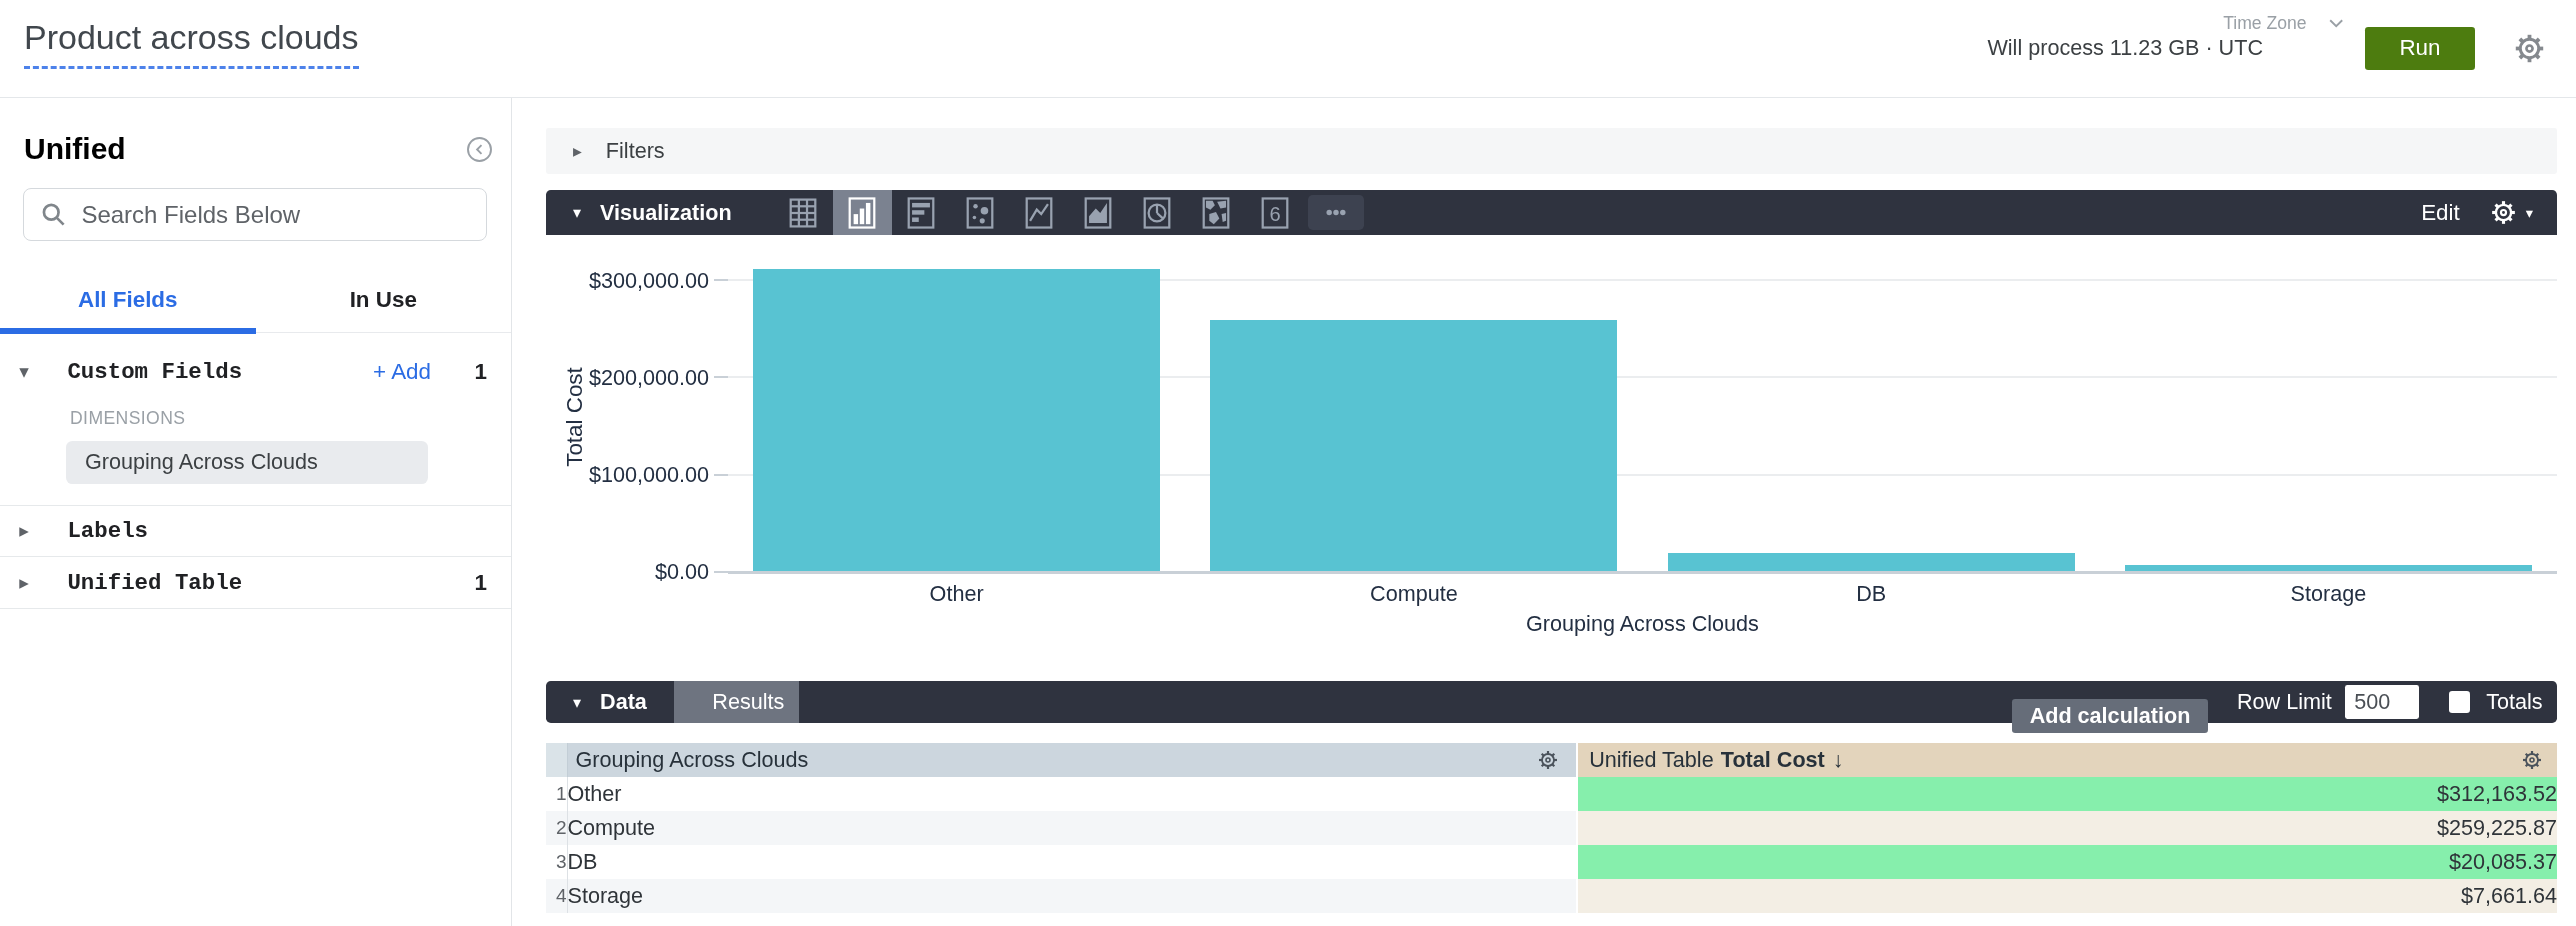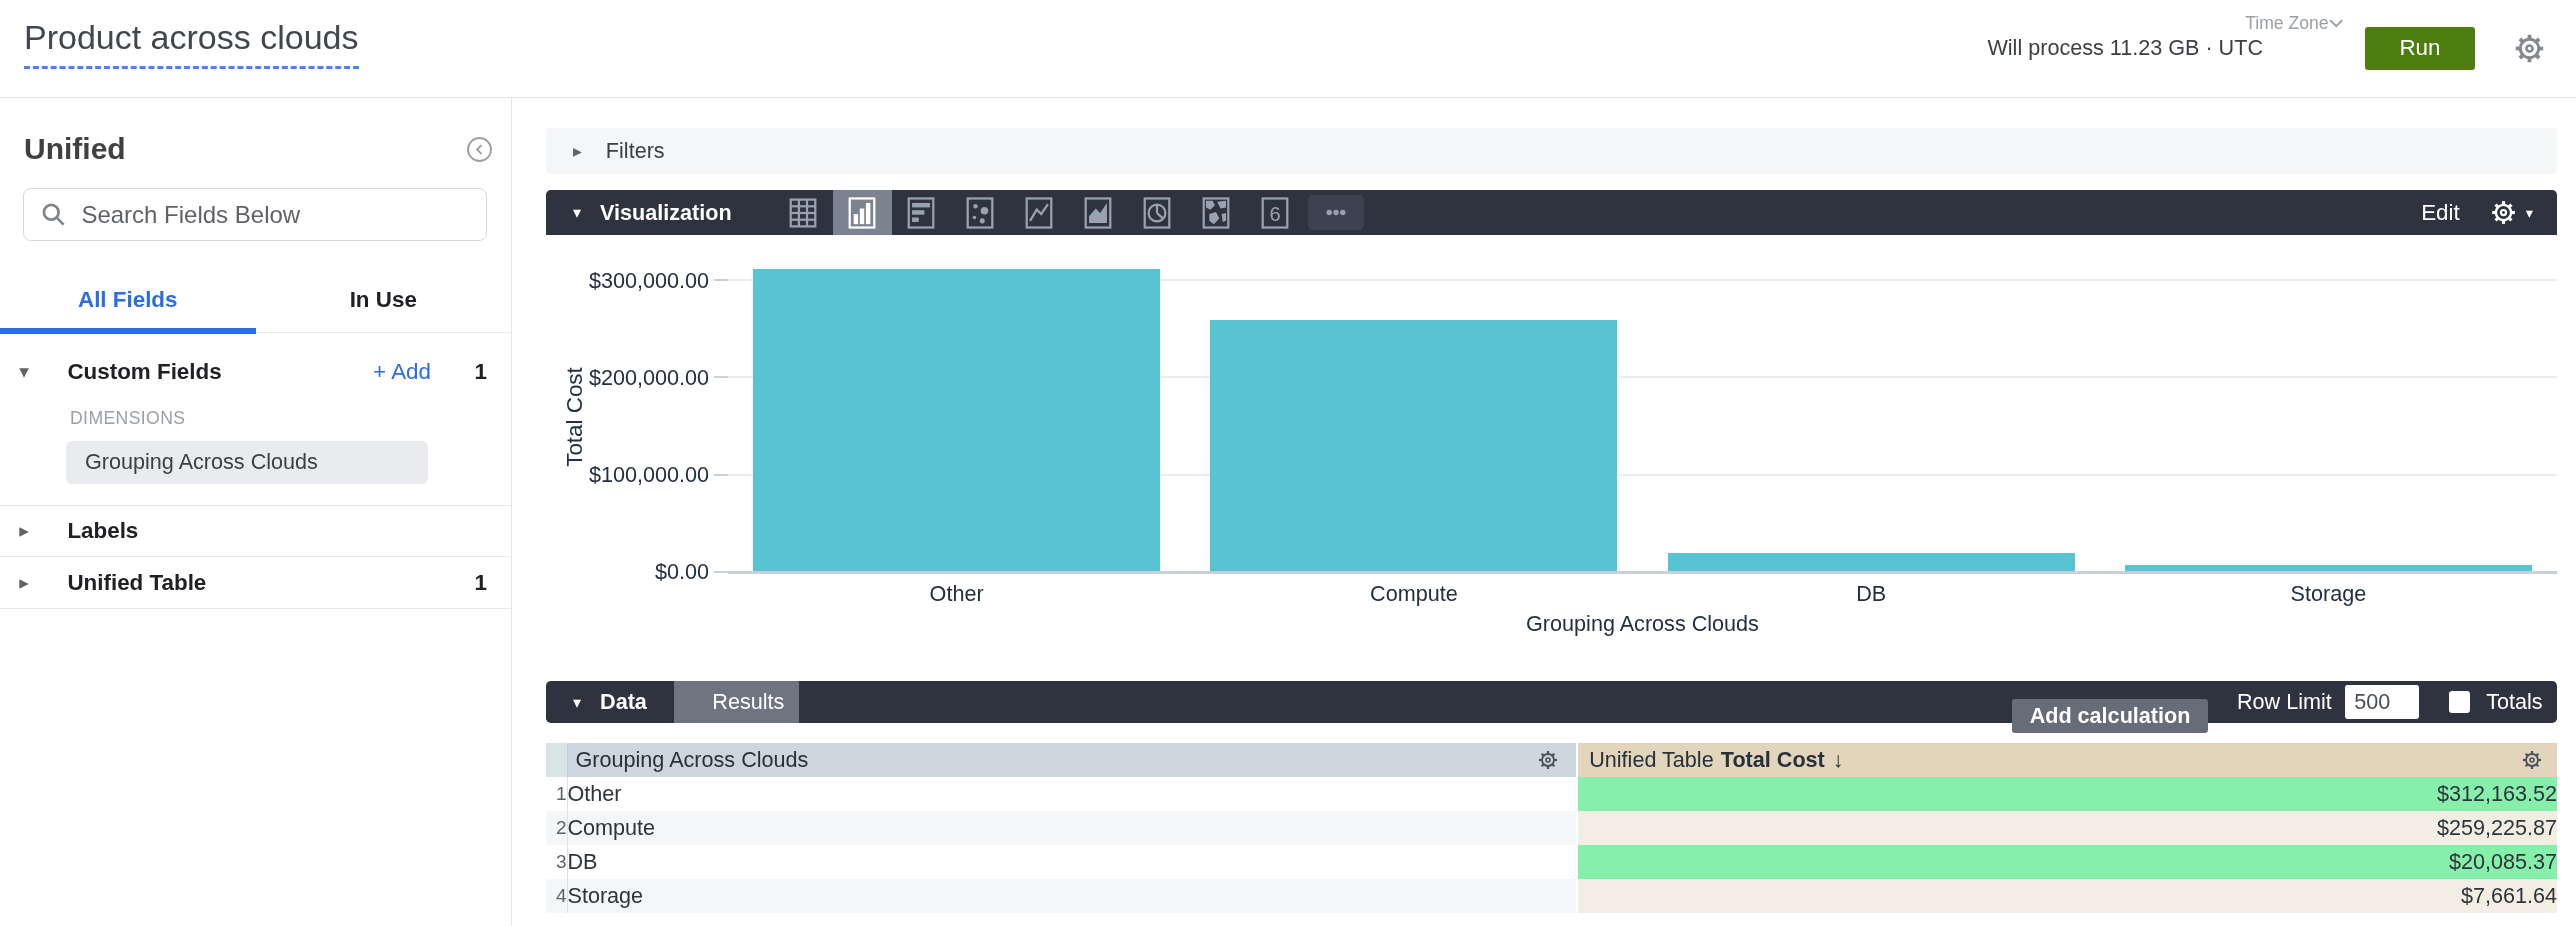--- a/index.html
+++ b/index.html
@@ -14,51 +14,51 @@
     height: 98px; display: flex; justify-content: space-between;
     padding: 19px 29px 0 24px; border-bottom: 0.8px solid #e4e7ea; background:#fff;
   }
   .page-title {
     font-size: 34px; font-weight: 400; color: #41474d;
     display: inline-block; padding-bottom: 9.6px; border-bottom: 3.2px dashed #4d82ea;
     line-height: 1.1; align-self: flex-start;
   }
   .topbar-right { display: flex; align-items: center; height: 46px; margin-top: 6.4px; }
   .process-info { position: relative; font-size: 21.6px; color: #3c4043; margin-right: 102px; white-space: nowrap; }
-  .tz { position: absolute; right: -80px; top: -22.4px; font-size: 17.6px; color: #9aa0a6; display: flex; align-items: center; gap: 0; cursor: pointer; }
+  .tz { position: absolute; right: -80px; top: -22.4px; font-size: 17.6px; color: #9aa0a6; display: flex; align-items: center; gap: 22px; cursor: pointer; }
   .tz svg { stroke: #9aa0a6; }
   .run-btn {
     width: 110px; height: 43px; background: #4d7c0f; color: #fff; font-size: 22.4px;
     border: none; border-radius: 3.2px; font-family: inherit; cursor: pointer;
   }
   .header-gear { margin-left: 37px; color: #85898e; display: flex; cursor: pointer; }
 
   
   .sidebar {
     position: absolute; left: 0; top: 98px; width: 512px; height: 828px;
     border-right: 0.8px solid #e2e5e8; background: #fff;
   }
   .sb-head { display: flex; justify-content: space-between; align-items: center; padding: 34px 17.6px 0 24px; }
-  .sb-title { font-size: 30px; font-weight: 700; color: #404040; }
+  .sb-title { font-size: 30px; font-weight: 700; color: #000000; }
   .sb-collapse { color: #9aa0a6; display: flex; cursor: pointer; }
   .searchbox {
     margin: 22.4px 24px 0 23px; height: 53px; border: 1.6px solid #d5d9dd; border-radius: 8px;
     display: flex; align-items: center; padding: 0 16px; gap: 14.4px; background: #fff;
   }
   .searchbox svg { stroke: #80868b; flex: none; }
   .searchbox input { border: none; outline: none; font-size: 24px; color: #3c4043; flex: 1; min-width: 0; font-family: inherit; background: transparent; }
   .searchbox input::placeholder { color: #5f6368; opacity: 1; }
   .sb-tabs { display: flex; margin-top: 46px; border-bottom: 1.6px solid #e8eaed; }
   .sb-tab { flex: 1; text-align: center; font-size: 22.4px; font-weight: 700; padding-bottom: 19px; color: #202124; position: relative; cursor: pointer; }
   .sb-tab.active { color: #2b6ce4; }
   .sb-tab.active::after { content: ""; position: absolute; left: 0; right: 0; bottom: -1.6px; height: 5.6px; background: #2b6ce4; }
   .sb-row { display: flex; align-items: center; padding: 0 24px 0 14.4px; height: 51px; cursor: pointer; }
   .sb-row.first { margin-top: 12.8px; }
   .sb-caret { width: 53px; font-size: 19px; color: #5f6368; text-align: left; padding-left: 4.8px; }
-  .sb-row-label { font-size: 22.4px; font-weight: 700; color: #202124; flex: 1; }
+  .sb-row-label { font-size: 22.4px; font-weight: 700; color: #202124; flex: 1; font-family: Liberation Mono, monospace; }
   .sb-add { color: #2b6ce4; font-size: 22.4px; margin-right: 37px; cursor: pointer; }
   .sb-count { font-size: 22.4px; font-weight: 700; color: #202124; width: 19px; text-align: right; }
   .dim-label { margin: 11.2px 0 0 70px; font-size: 17.6px; color: #9aa0a6; letter-spacing: 0.4px; }
   .field-pill {
     margin: 11.2px 0 0 66px; width: 362px; height: 43px; background: #e9ebee; border-radius: 6.4px;
     display: flex; align-items: center; padding-left: 19px; font-size: 21.6px; color: #3c4043; cursor: pointer;
   }
   .sb-divider { height: 0.8px; background: #e6e9eb; margin-top: 21px; }
   .sb-divider.tight { margin-top: 0; }
 

